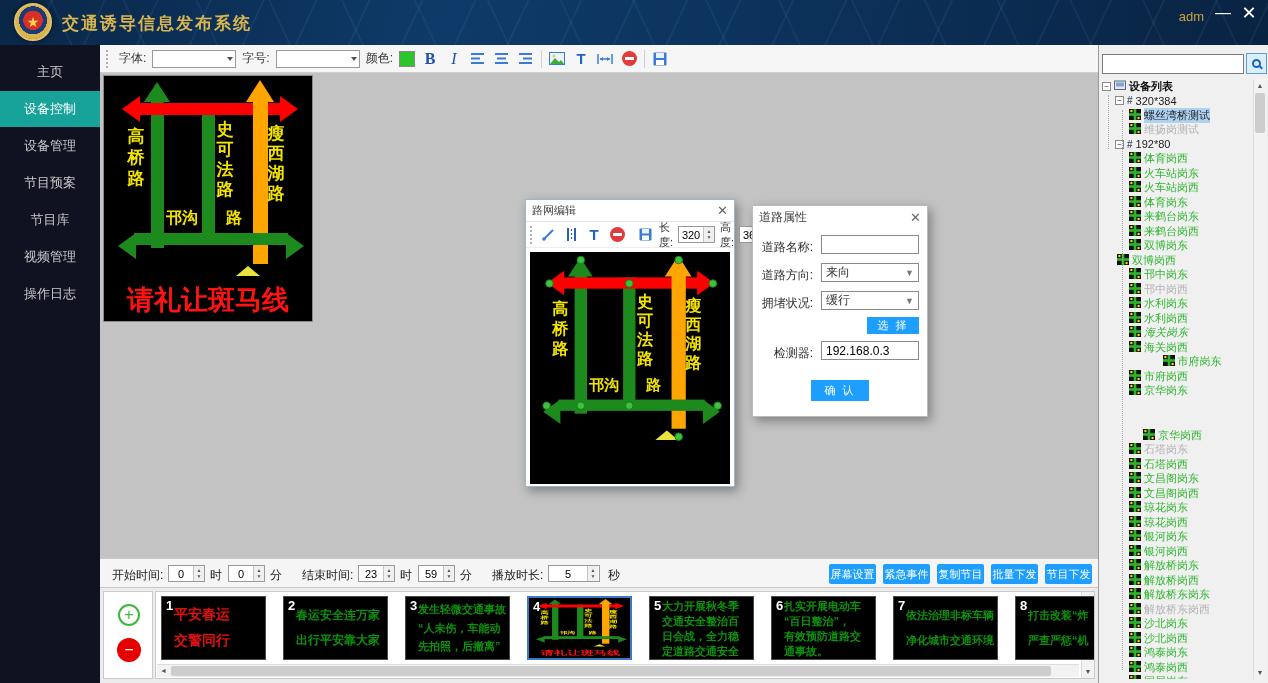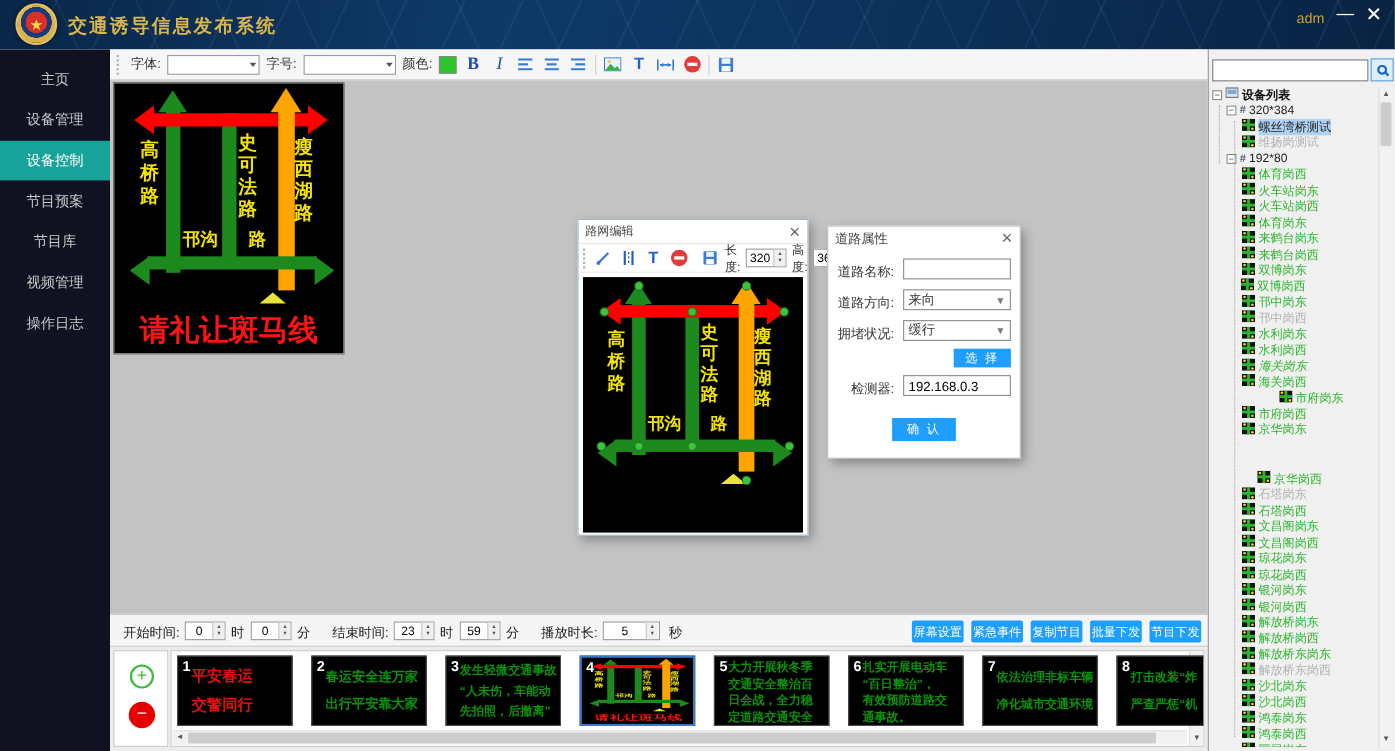--- a/index.html
+++ b/index.html
@@ -118,22 +118,22 @@
     </div>
   <div id="app-title">交通诱导信息发布系统</div>
   <div id="user-name">adm</div>
   <div id="min-btn" class="win-btn">—</div>
   <div id="close-btn" class="win-btn">✕</div>
 </div>
 
 <div id="sidebar">
   <div id="side-items">
       <div class="side-item">主页</div>
+      <div class="side-item active">设备控制</div>
       <div class="side-item">设备管理</div>
-      <div class="side-item active">设备控制</div>
       <div class="side-item">节目预案</div>
       <div class="side-item">节目库</div>
       <div class="side-item">视频管理</div>
       <div class="side-item">操作日志</div>
     </div>
 </div>
 
 <div id="main">
   <div id="main-toolbar">
     <span class="grip"></span>
@@ -567,21 +567,21 @@
       <div class="tree-row" style="padding-left: 29px;">
         <span><svg width="12" height="11">
             <rect width="12" height="11" fill="#111"></rect>
             <rect y="4.2" width="12" height="2.6" fill="#2db52d"></rect>
             <rect x="4.7" width="2.6" height="11" fill="#2db52d"></rect>
             <circle cx="2.4" cy="2" r="1.2" fill="#ffd400"></circle>
             <circle cx="9.6" cy="9" r="1.2" fill="#ffd400"></circle>
           </svg></span>
         <span class="t-on">双博岗东</span>
       </div>
-      <div class="tree-row" style="padding-left: 28px;">
+      <div class="tree-row" style="padding-left: 17px;">
         <span><svg width="12" height="11">
             <rect width="12" height="11" fill="#111"></rect>
             <rect y="4.2" width="12" height="2.6" fill="#2db52d"></rect>
             <rect x="4.7" width="2.6" height="11" fill="#2db52d"></rect>
             <circle cx="2.4" cy="2" r="1.2" fill="#ffd400"></circle>
             <circle cx="9.6" cy="9" r="1.2" fill="#ffd400"></circle>
           </svg></span>
         <span class="t-on">双博岗西</span>
       </div>
       <div class="tree-row" style="padding-left: 29px;">

